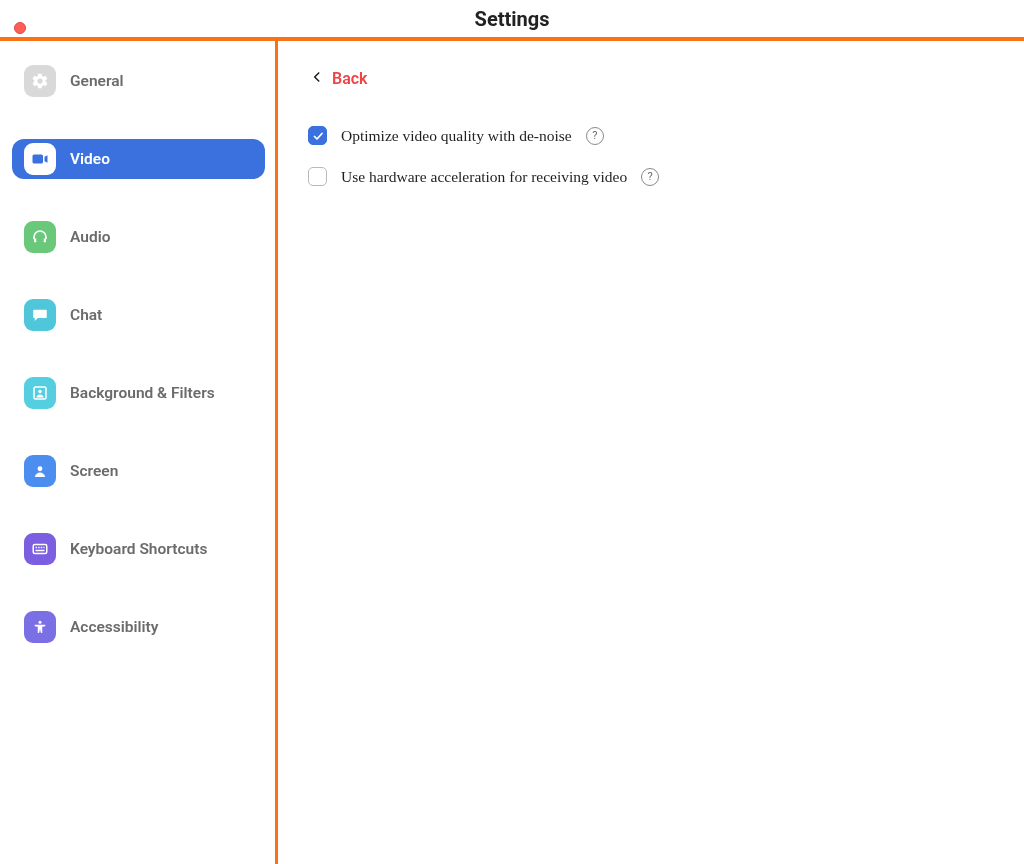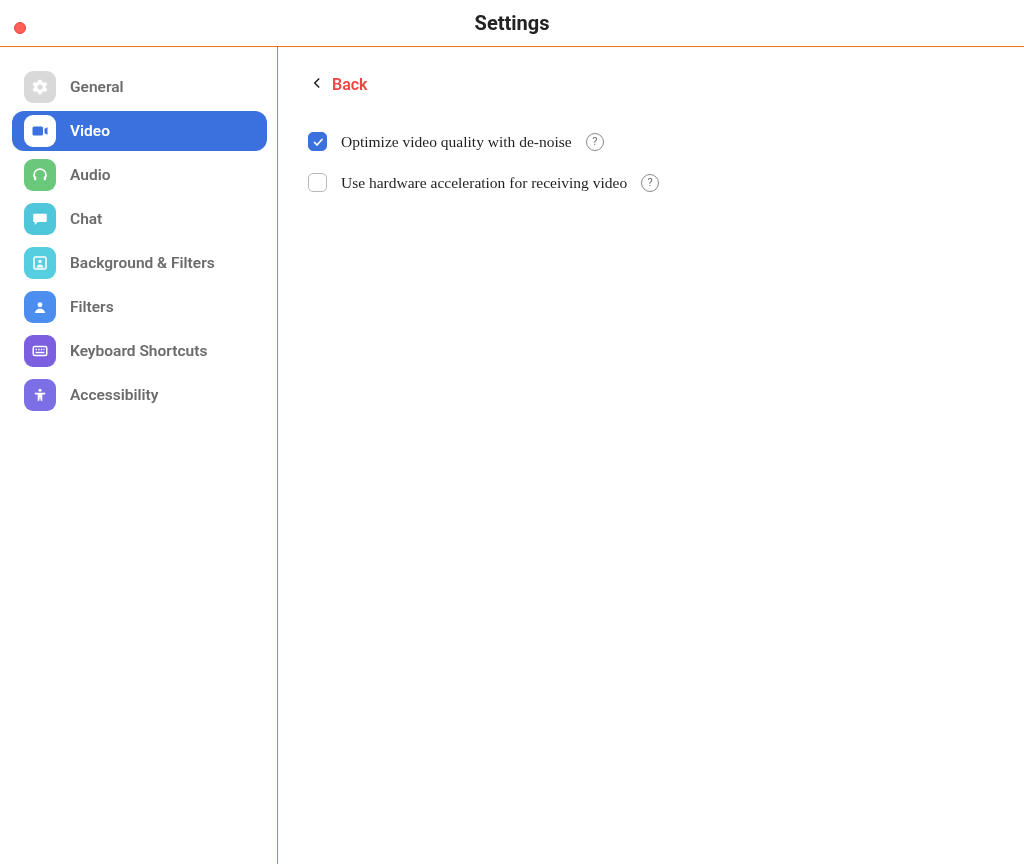--- a/index.html
+++ b/index.html
@@ -1,22 +1,22 @@
 <!DOCTYPE html>
 <html><head>
 <meta charset="utf-8">
 <style>
   * { box-sizing: border-box; margin: 0; padding: 0; }
   html, body { width: 1024px; height: 864px; font-family: -apple-system, BlinkMacSystemFont, "Segoe UI", Roboto, Helvetica, Arial, sans-serif; background: #ffffff; color: #1f1f1f; overflow: hidden; }
   .window { width: 1024px; height: 864px; display: flex; flex-direction: column; }
-  .titlebar { height: 47px; display: flex; align-items: center; justify-content: center; position: relative; border-bottom: 1px solid #f97316; }
+  .titlebar { height: 41px; display: flex; align-items: center; justify-content: center; position: relative; border-bottom: 4px solid #f97316; }
   .traffic-close { position: absolute; left: 14px; top: 22px; width: 12px; height: 12px; border-radius: 50%; background: #ff5f57; border: 0.5px solid #e24640; }
   .title { font-size: 20px; font-weight: 700; color: #222; }
   .body { flex: 1; display: flex; min-height: 0; }
-  .sidebar { width: 278px; border-right: 1px solid #f97316; padding: 20px 10px 10px 12px; display: flex; flex-direction: column; gap: 4px; }
+  .sidebar { width: 278px; border-right: 3px solid #f97316; padding: 20px 10px 10px 12px; display: flex; flex-direction: column; gap: 38px; }
   .nav-item { display: flex; align-items: center; gap: 14px; height: 40px; padding: 0 12px; border-radius: 12px; cursor: pointer; font-size: 15.5px; font-weight: 600; color: #6b6b6b; }
   .nav-item.active { background: #3b71de; color: #fff; }
   .nav-icon { width: 32px; height: 32px; border-radius: 9px; display: flex; align-items: center; justify-content: center; flex-shrink: 0; }
   .nav-icon svg { width: 18px; height: 18px; display: block; }
   .content { flex: 1; padding: 28px 30px; }
   .back-row { display: flex; align-items: center; gap: 8px; cursor: pointer; font-size: 16px; font-weight: 600; color: #ef4444; margin-bottom: 38px; margin-left: 2px; }
   .back-row svg { width: 14px; height: 14px; }
   .opt-row { display: flex; align-items: center; gap: 14px; margin-bottom: 22px; }
   .checkbox { width: 19px; height: 19px; border-radius: 5px; border: 1.5px solid #b9b9b9; background: #fff; display: flex; align-items: center; justify-content: center; cursor: pointer; flex-shrink: 0; }
   .checkbox.checked { background: #3b71de; border-color: #3b71de; }
@@ -85,21 +85,21 @@
       </div>
 
 
       <div class="nav-item">
         <span class="nav-icon" style="background:#4c8df0;">
           <svg viewBox="0 0 24 24" fill="#ffffff">
               <circle cx="12" cy="9" r="3.2"></circle>
               <path d="M5 20c1-4 4-6 7-6s6 2 7 6Z"></path>
             </svg>
         </span>
-        <span>Filters</span>
+        <span>Screen</span>
       </div>
 
 
       <div class="nav-item">
         <span class="nav-icon" style="background:#7b5fe0;">
           <svg viewBox="0 0 24 24" fill="#ffffff">
               <rect x="3" y="6" width="18" height="12" rx="2" fill="none" stroke="#ffffff" stroke-width="2"></rect>
               <rect x="6" y="9" width="2" height="2"></rect>
               <rect x="9.5" y="9" width="2" height="2"></rect>
               <rect x="13" y="9" width="2" height="2"></rect>

